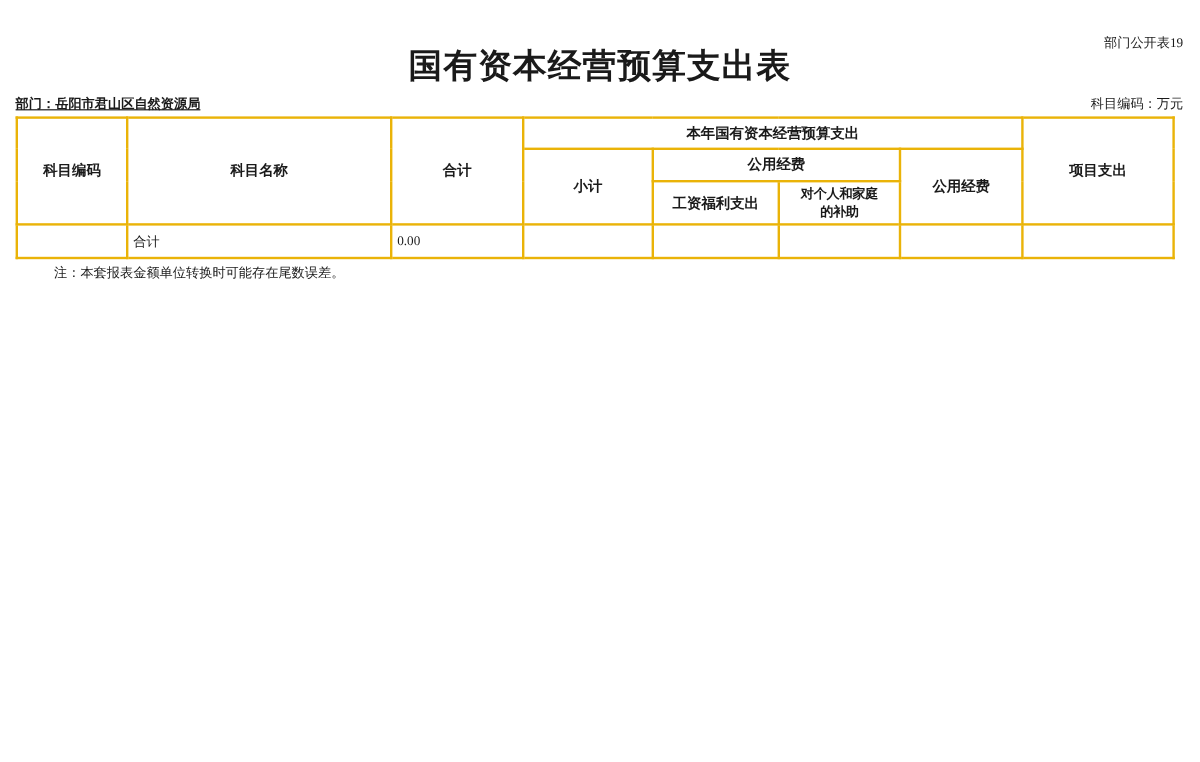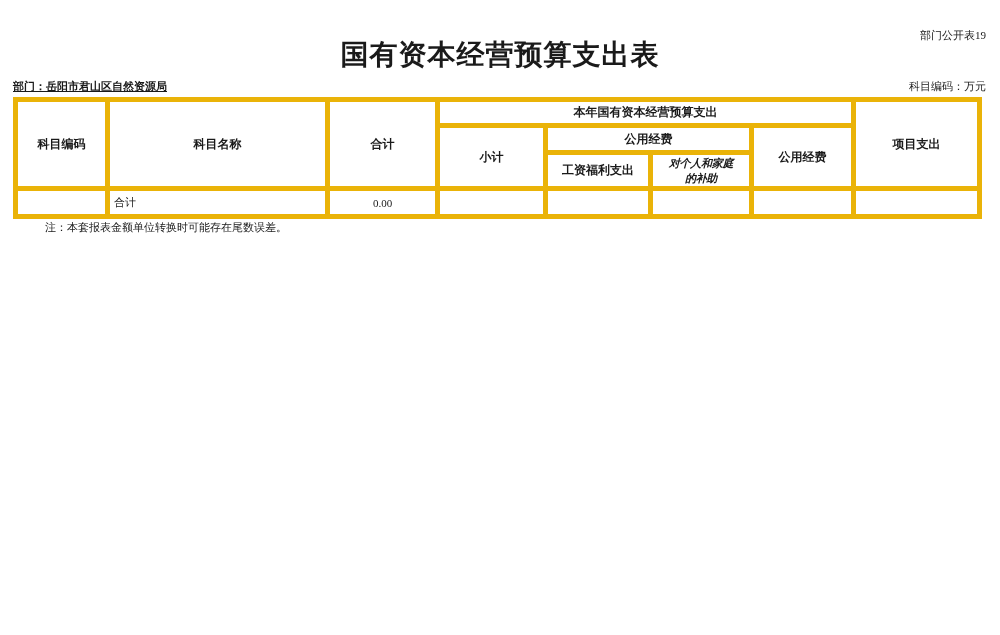--- a/index.html
+++ b/index.html
@@ -33,46 +33,45 @@
     font-size: 11px;
   }
   table.budget {
     position: absolute; top: 97px; left: 13px;
     width: 964px;
     border-collapse: collapse;
     table-layout: fixed;
     border: 2px solid #404040;
   }
   table.budget th, table.budget td {
-    border: 5px solid #eab308;
+    border: 2px solid #eab308;
     padding: 0 4px;
     overflow: hidden;
     vertical-align: middle;
   }
   table.budget th {
     font-size: 12px;
     font-weight: bold;
     text-align: center;
   }
   table.budget th.th-small {
     font-size: 11px;
     padding: 0 14px;
     letter-spacing: -0.3px;
-    font-style: italic;
   }
   tr.hr1 { height: 26px; }
   tr.hr2 { height: 27px; }
   tr.hr3 { height: 36px; }
   table.budget tbody td {
     border-top: 2px solid #404040;
     height: 28px;
     font-size: 11px;
   }
   td.cell-left  { text-align: left; }
-  td.cell-num   { text-align: center; }
+  td.cell-num   { text-align: left; }
   .note {
     position: absolute; top: 220px; left: 13px;
     font-size: 11px;
     margin-left: 32px;
   }
 </style>
 </head>
 <body>
 
 <div class="page">

